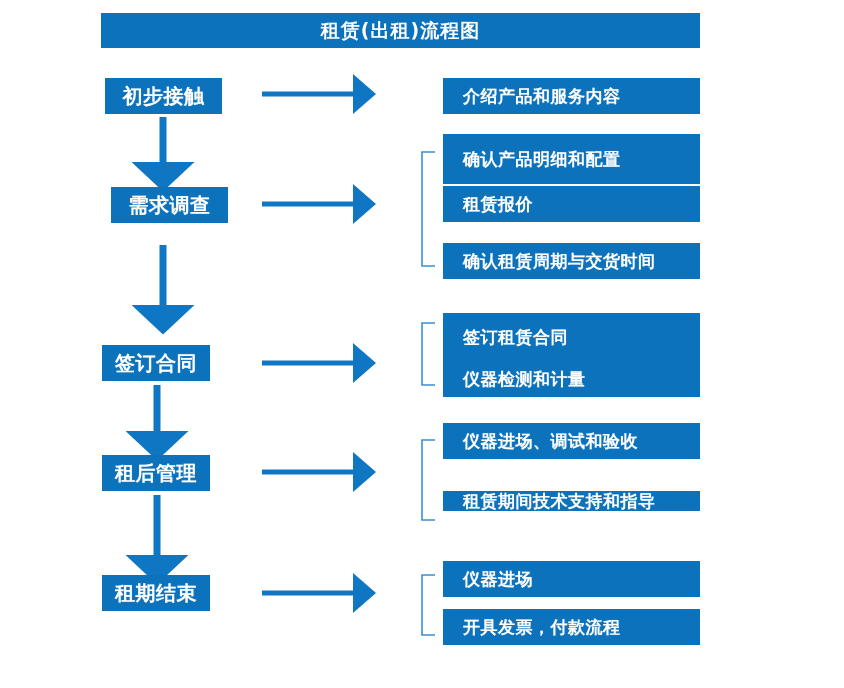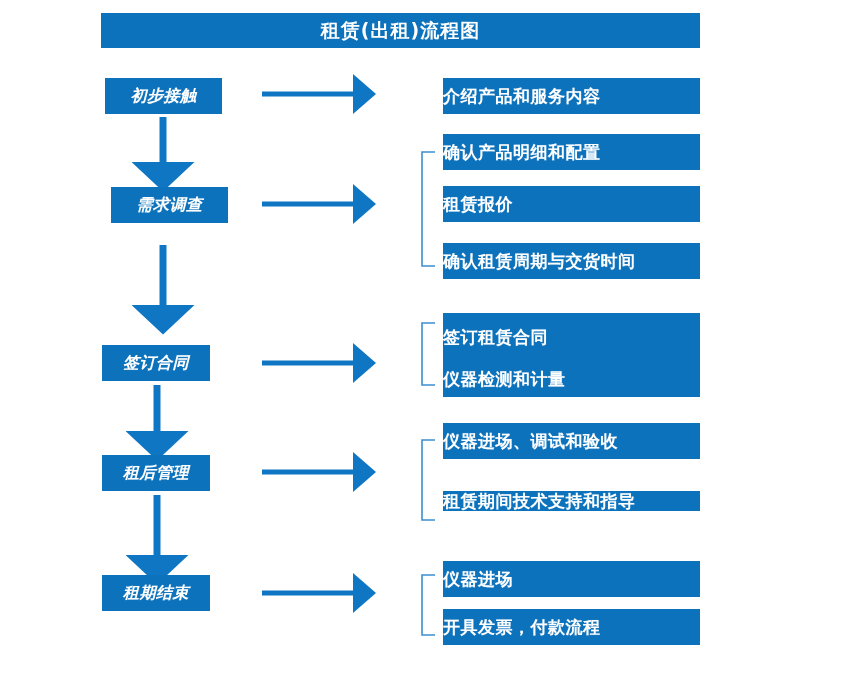--- a/index.html
+++ b/index.html
@@ -34,21 +34,21 @@
     font-weight: bold;
     letter-spacing: 0.5px;
     text-shadow: 0 0 1px rgba(255,255,255,0.25);
     white-space: nowrap;
   }
   .box.center {
     justify-content: center;
   }
   .box.left-pad {
     justify-content: flex-start;
-    padding-left: 0;
+    padding-left: 20px;
   }
 
   
   .title-bar {
     position: absolute;
     left: 101px;
     top: 13px;
     width: 599px;
     height: 35px;
     background: #0c72bc;
@@ -56,22 +56,21 @@
     display: flex;
     align-items: center;
     justify-content: center;
     font-size: 19px;
     font-weight: bold;
     letter-spacing: 1px;
   }
 
   
   .stage {
-    font-size: 16px;
-    font-style: italic;
+    font-size: 20px;
   }
 
   
   .detail {
     font-size: 17px;
   }
 
   
   #connectors {
     position: absolute;
@@ -139,21 +138,21 @@
   </div>
 
   <div class="box stage center" style="left:102px; top:575px; width:108px; height:36px;">
     <span>租期结束</span>
   </div>
 
   <div class="box detail left-pad" style="left:443px; top:78px; width:257px; height:36px;">
     <span>介绍产品和服务内容</span>
   </div>
 
-  <div class="box detail left-pad" style="left:443px; top:134px; width:257px; height:36px;">
+  <div class="box detail left-pad" style="left:443px; top:134px; width:257px; height:50px;">
     <span>确认产品明细和配置</span>
   </div>
   <div class="box detail left-pad" style="left:443px; top:243px; width:257px; height:36px;">
     <span>确认租赁周期与交货时间</span>
   </div>
   <div class="box detail left-pad" style="left:443px; top:186px; width:257px; height:36px;">
     <span>租赁报价</span>
   </div>
 
   <div class="box detail left-pad" style="left:443px; top:313px; width:257px; height:48px;">

